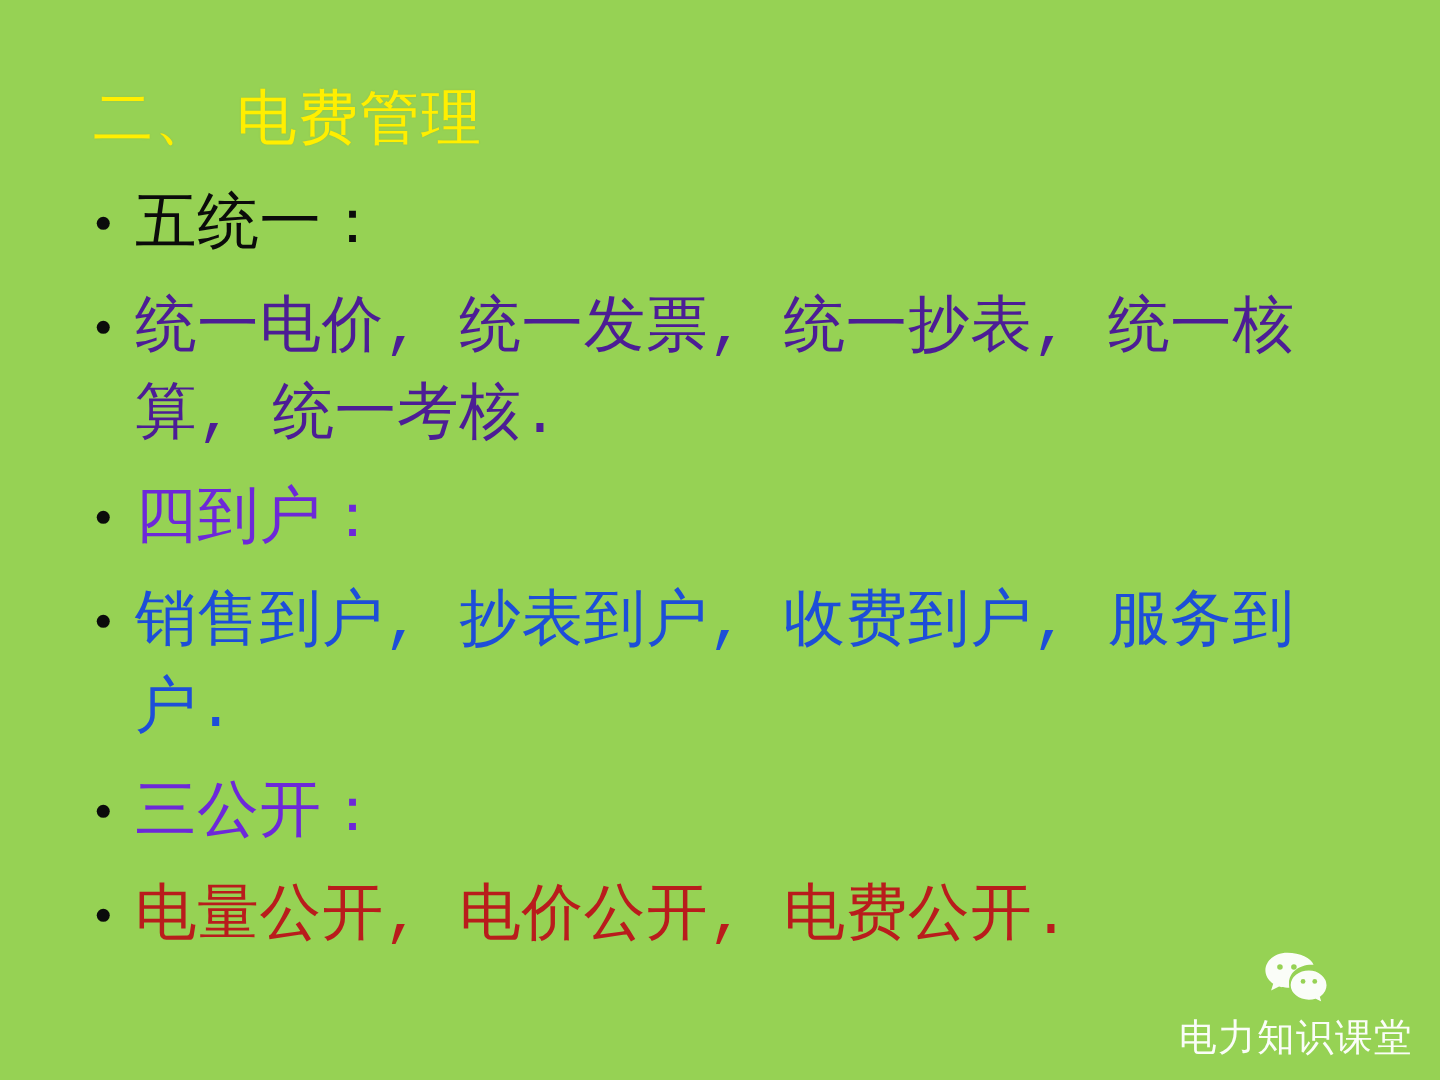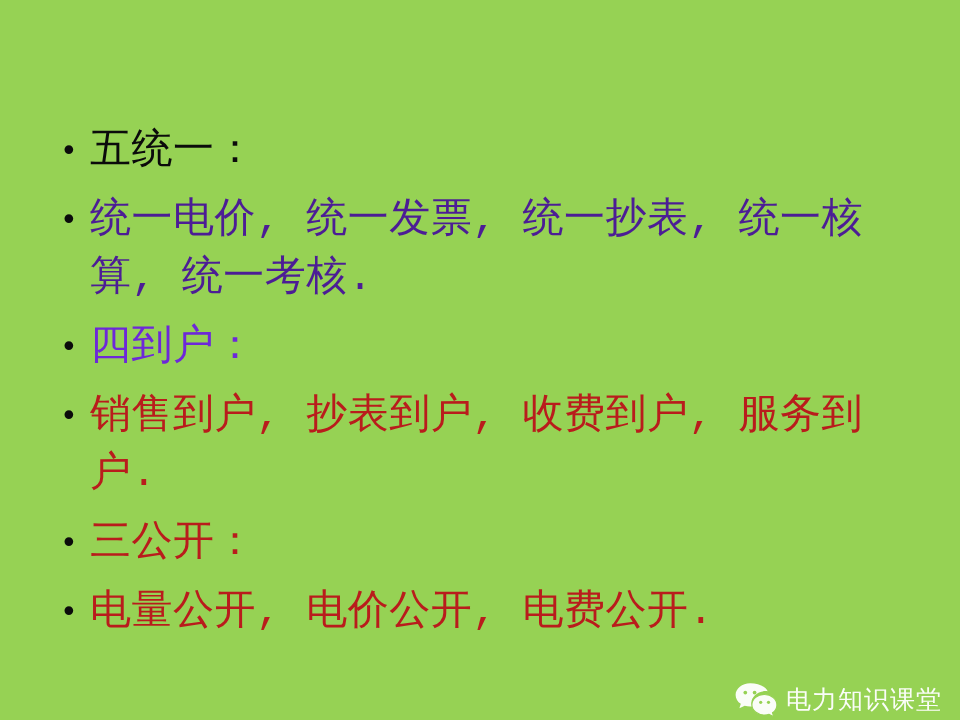--- a/index.html
+++ b/index.html
@@ -77,71 +77,73 @@
   .bullet-row.short .bullet-text { white-space: pre; }
 
   
   .bullet-row { margin-bottom: 11px; }
   .bullet-row:last-child { margin-bottom: 0; }
 
   
   #watermark {
     position: absolute;
     right: 18px;
-    bottom: 2px;
+    bottom: 14px;
     display: flex;
     align-items: center;
     gap: 8px;
     opacity: 0.96;
+    flex-direction: column;
   }
   #wechat-logo {
     width: 44px;
     height: 36px;
     display: block;
   }
   #watermark-label {
     font-family: "DejaVu Sans", "Liberation Sans", sans-serif;
     font-size: 25px;
     line-height: 28px;
     color: #ffffff;
     letter-spacing: 1px;
     white-space: pre;
   }
 </style>
 </head>
 <body style="background: rgb(150, 210, 84);">
 
 <div id="slide" style="background: rgb(150, 210, 84);">
 
+  <div id="slide-title" style="color: rgb(255, 239, 0);">二、 电费管理</div>
 
   <div id="body-list">
 
     <div class="bullet-row short">
       <span class="bullet-mark" style="color: rgb(11, 11, 11);">•</span>
       <span class="bullet-text" style="color: rgb(11, 11, 11);">五统一：</span>
     </div>
 
     <div class="bullet-row">
       <span class="bullet-mark" style="color: rgb(11, 11, 11);">•</span>
       <span class="bullet-text" style="color: #4c1d95;">统一电价, 统一发票, 统一抄表, 统一核算, 统一考核.</span>
     </div>
 
     <div class="bullet-row short">
       <span class="bullet-mark" style="color: rgb(11, 11, 11);">•</span>
       <span class="bullet-text" style="color: #6d28d9;">四到户：</span>
     </div>
 
     <div class="bullet-row">
       <span class="bullet-mark" style="color: rgb(11, 11, 11);">•</span>
-      <span class="bullet-text" style="color: #b91c1c;">销售到户, 抄表到户, 收费到户, 服务到户.</span>
+      <span class="bullet-text" style="color: #1d4ed8;">销售到户, 抄表到户, 收费到户, 服务到户.</span>
     </div>
 
     <div class="bullet-row short">
       <span class="bullet-mark" style="color: rgb(11, 11, 11);">•</span>
-      <span class="bullet-text" style="color: #b91c1c;">三公开：</span>
+      <span class="bullet-text" style="color: #6d28d9;">三公开：</span>
     </div>
 
     <div class="bullet-row short">
       <span class="bullet-mark" style="color: rgb(11, 11, 11);">•</span>
       <span class="bullet-text" style="color: #b91c1c;">电量公开, 电价公开, 电费公开.</span>
     </div>
 
   </div>
 
   <div id="watermark">

